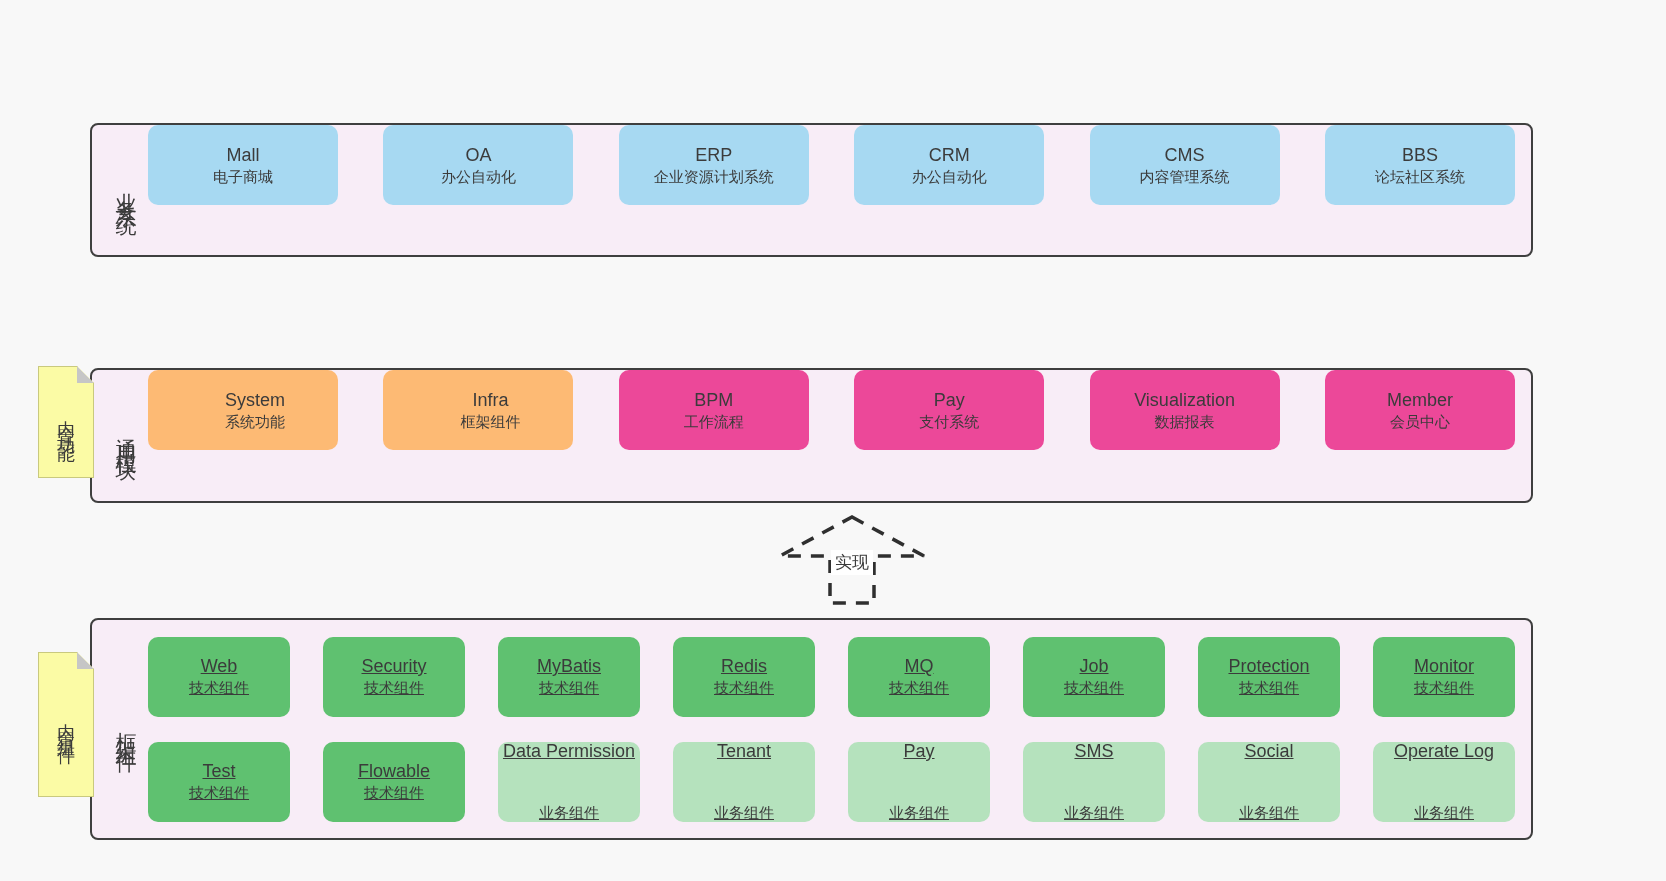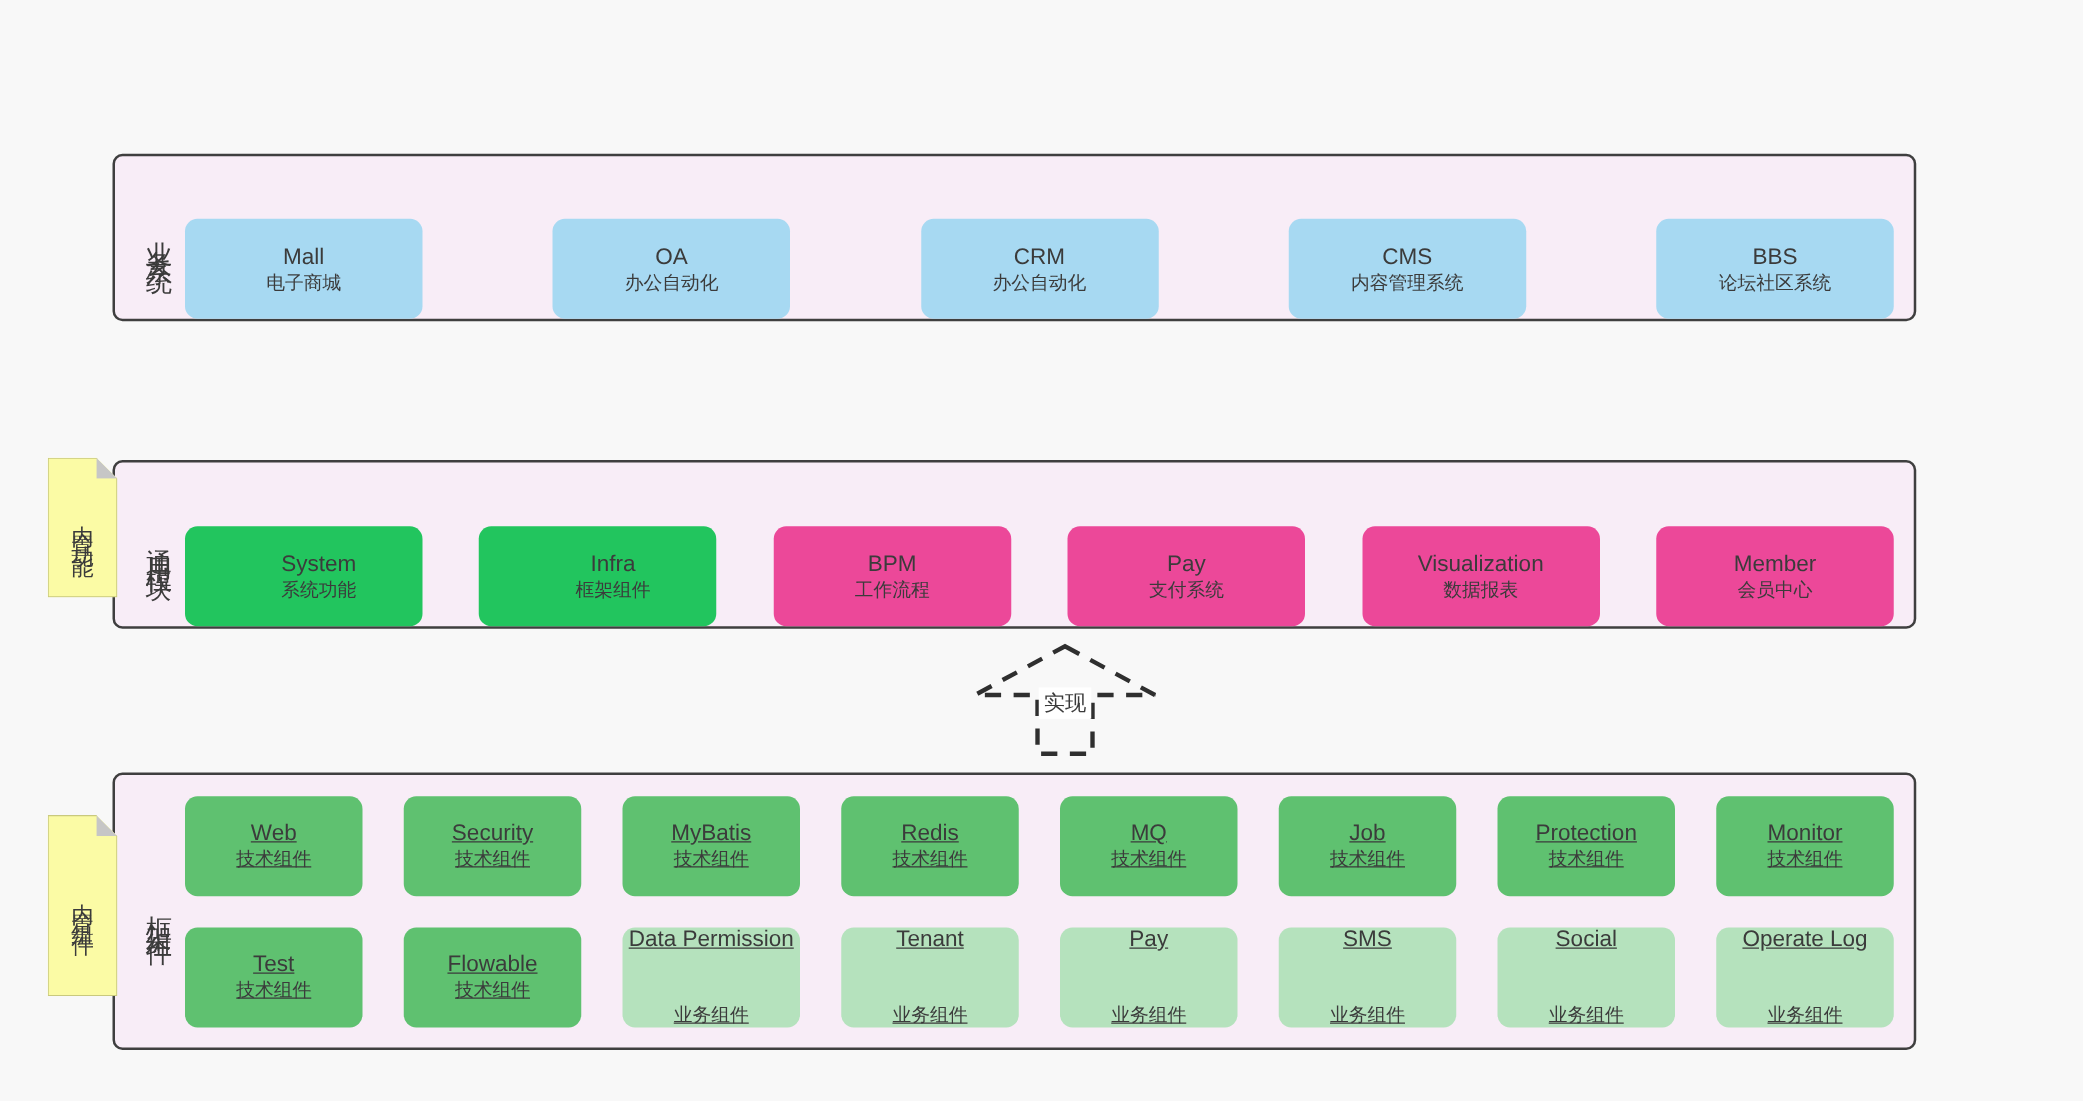--- a/index.html
+++ b/index.html
@@ -14,38 +14,38 @@
     box-sizing:border-box;
   }
   .band-label{
     position:absolute;left:13px;top:0;bottom:0;width:42px;
     display:flex;align-items:center;justify-content:center;
     writing-mode:vertical-rl;text-orientation:upright;
     font-size:21px;letter-spacing:7px;color:#3b3b3b;
   }
   .boxes{
     position:absolute;left:56px;right:16px;top:0;bottom:0;
-    display:flex;align-items:flex-end;justify-content:space-between;
+    display:flex;align-items:flex-start;justify-content:space-between;
   }
   .rows{
     position:absolute;left:56px;right:16px;top:0;bottom:0;
     display:flex;flex-direction:column;justify-content:center;gap:25px;text-decoration:underline;
   }
   .row{display:flex;justify-content:space-between;}
   .box{
     border-radius:10px;display:flex;flex-direction:column;
     align-items:center;justify-content:center;text-align:center;
     line-height:1.3;box-sizing:border-box;padding:4px;
   }
   .box .l1{font-size:18px;}
   .box .l2{font-size:15px;}
   .w190{width:190px;height:80px;}
   .w142{width:142px;height:80px;}
   .blue{background:#a7d9f2;}
-  .red{background:#22c55e;padding-left:28px;}
+  .red{background:#fdba74;padding-left:28px;}
   .pink{background:#ec4899;}
   .green{background:#5fc170;}
   .lgreen{background:#b5e2bd;gap:40px;}
   
   .note{
     position:absolute;left:38px;width:56px;background:#fbfba5;
     clip-path:polygon(0 0,calc(100% - 17px) 0,100% 17px,100% 100%,0 100%);
     box-shadow:inset 0 0 0 1px #c9c97e;
     display:flex;align-items:center;justify-content:center;
     z-index:5;
@@ -76,20 +76,24 @@
     <div class="boxes">
       <div class="box blue w190">
         <span class="l1">Mall</span>
         <span class="l2">电子商城</span>
       </div>
       <div class="box blue w190">
         <span class="l1">OA</span>
         <span class="l2">办公自动化</span>
       </div>
       <div class="box blue w190">
+        <span class="l1">ERP</span>
+        <span class="l2">企业资源计划系统</span>
+      </div>
+      <div class="box blue w190">
         <span class="l1">CRM</span>
         <span class="l2">办公自动化</span>
       </div>
       <div class="box blue w190">
         <span class="l1">CMS</span>
         <span class="l2">内容管理系统</span>
       </div>
       <div class="box blue w190">
         <span class="l1">BBS</span>
         <span class="l2">论坛社区系统</span>

